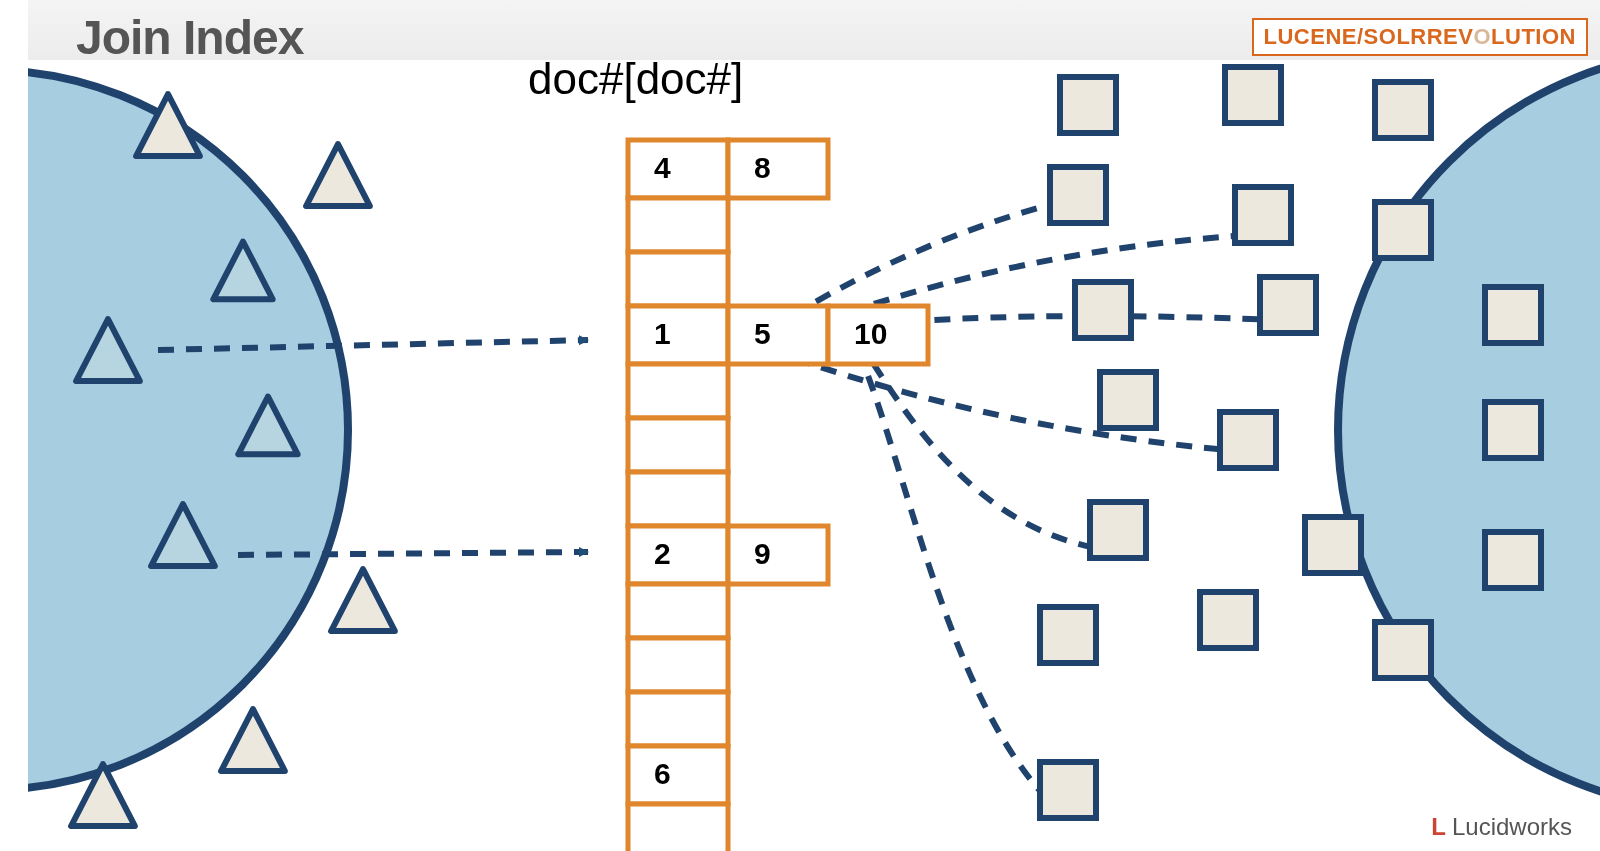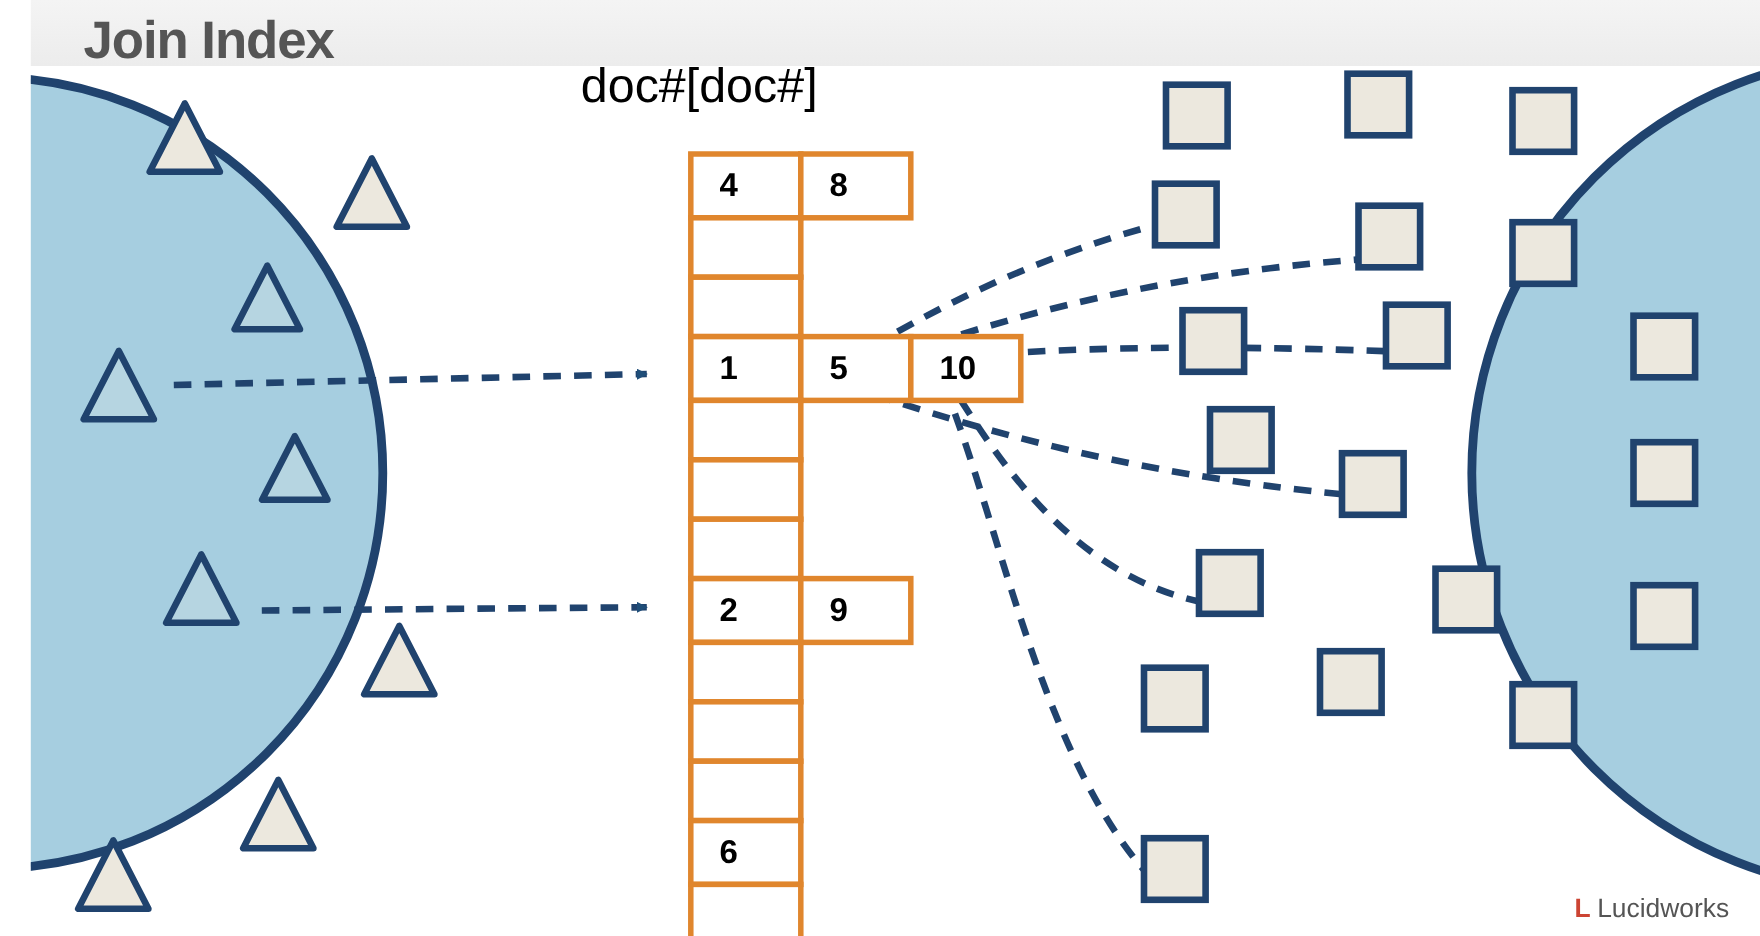--- a/index.html
+++ b/index.html
@@ -15,20 +15,23 @@
   .footer-logo { position: absolute; right: 56px; bottom: 10px; font-size: 24px; color: #555; font-weight: 400; }
   .footer-logo .lw-mark { color:#c43; font-weight:700; margin-right:6px; }
   svg { position: absolute; left: 0; top: 0; }
 </style>
 </head>
 <body>
 
 <div class="stage">
   <div class="header-band"></div>
   <div class="title">Join Index</div>
+  <div class="logo-box">
+    <span>LUCENE/</span><span>SOLR</span><span class="rev">REV</span><span class="dim">O</span><span>LUTION</span>
+  </div>
 
   <div class="index-label">doc#[doc#]</div>
 
   <div class="big-label" style="left:28px; top:210px;">fq</div>
   <div class="big-label" style="right:28px; top:320px;">q</div>
 
   <svg id="svg-layer" width="1600" height="851">
     <defs>
       <marker id="arrowhead" markerWidth="12" markerHeight="12" refX="9" refY="5" orient="auto" markerUnits="userSpaceOnUse">
         <path d="M 0 0 L 10 5 L 0 10 z" fill="#1f4e79"></path>

